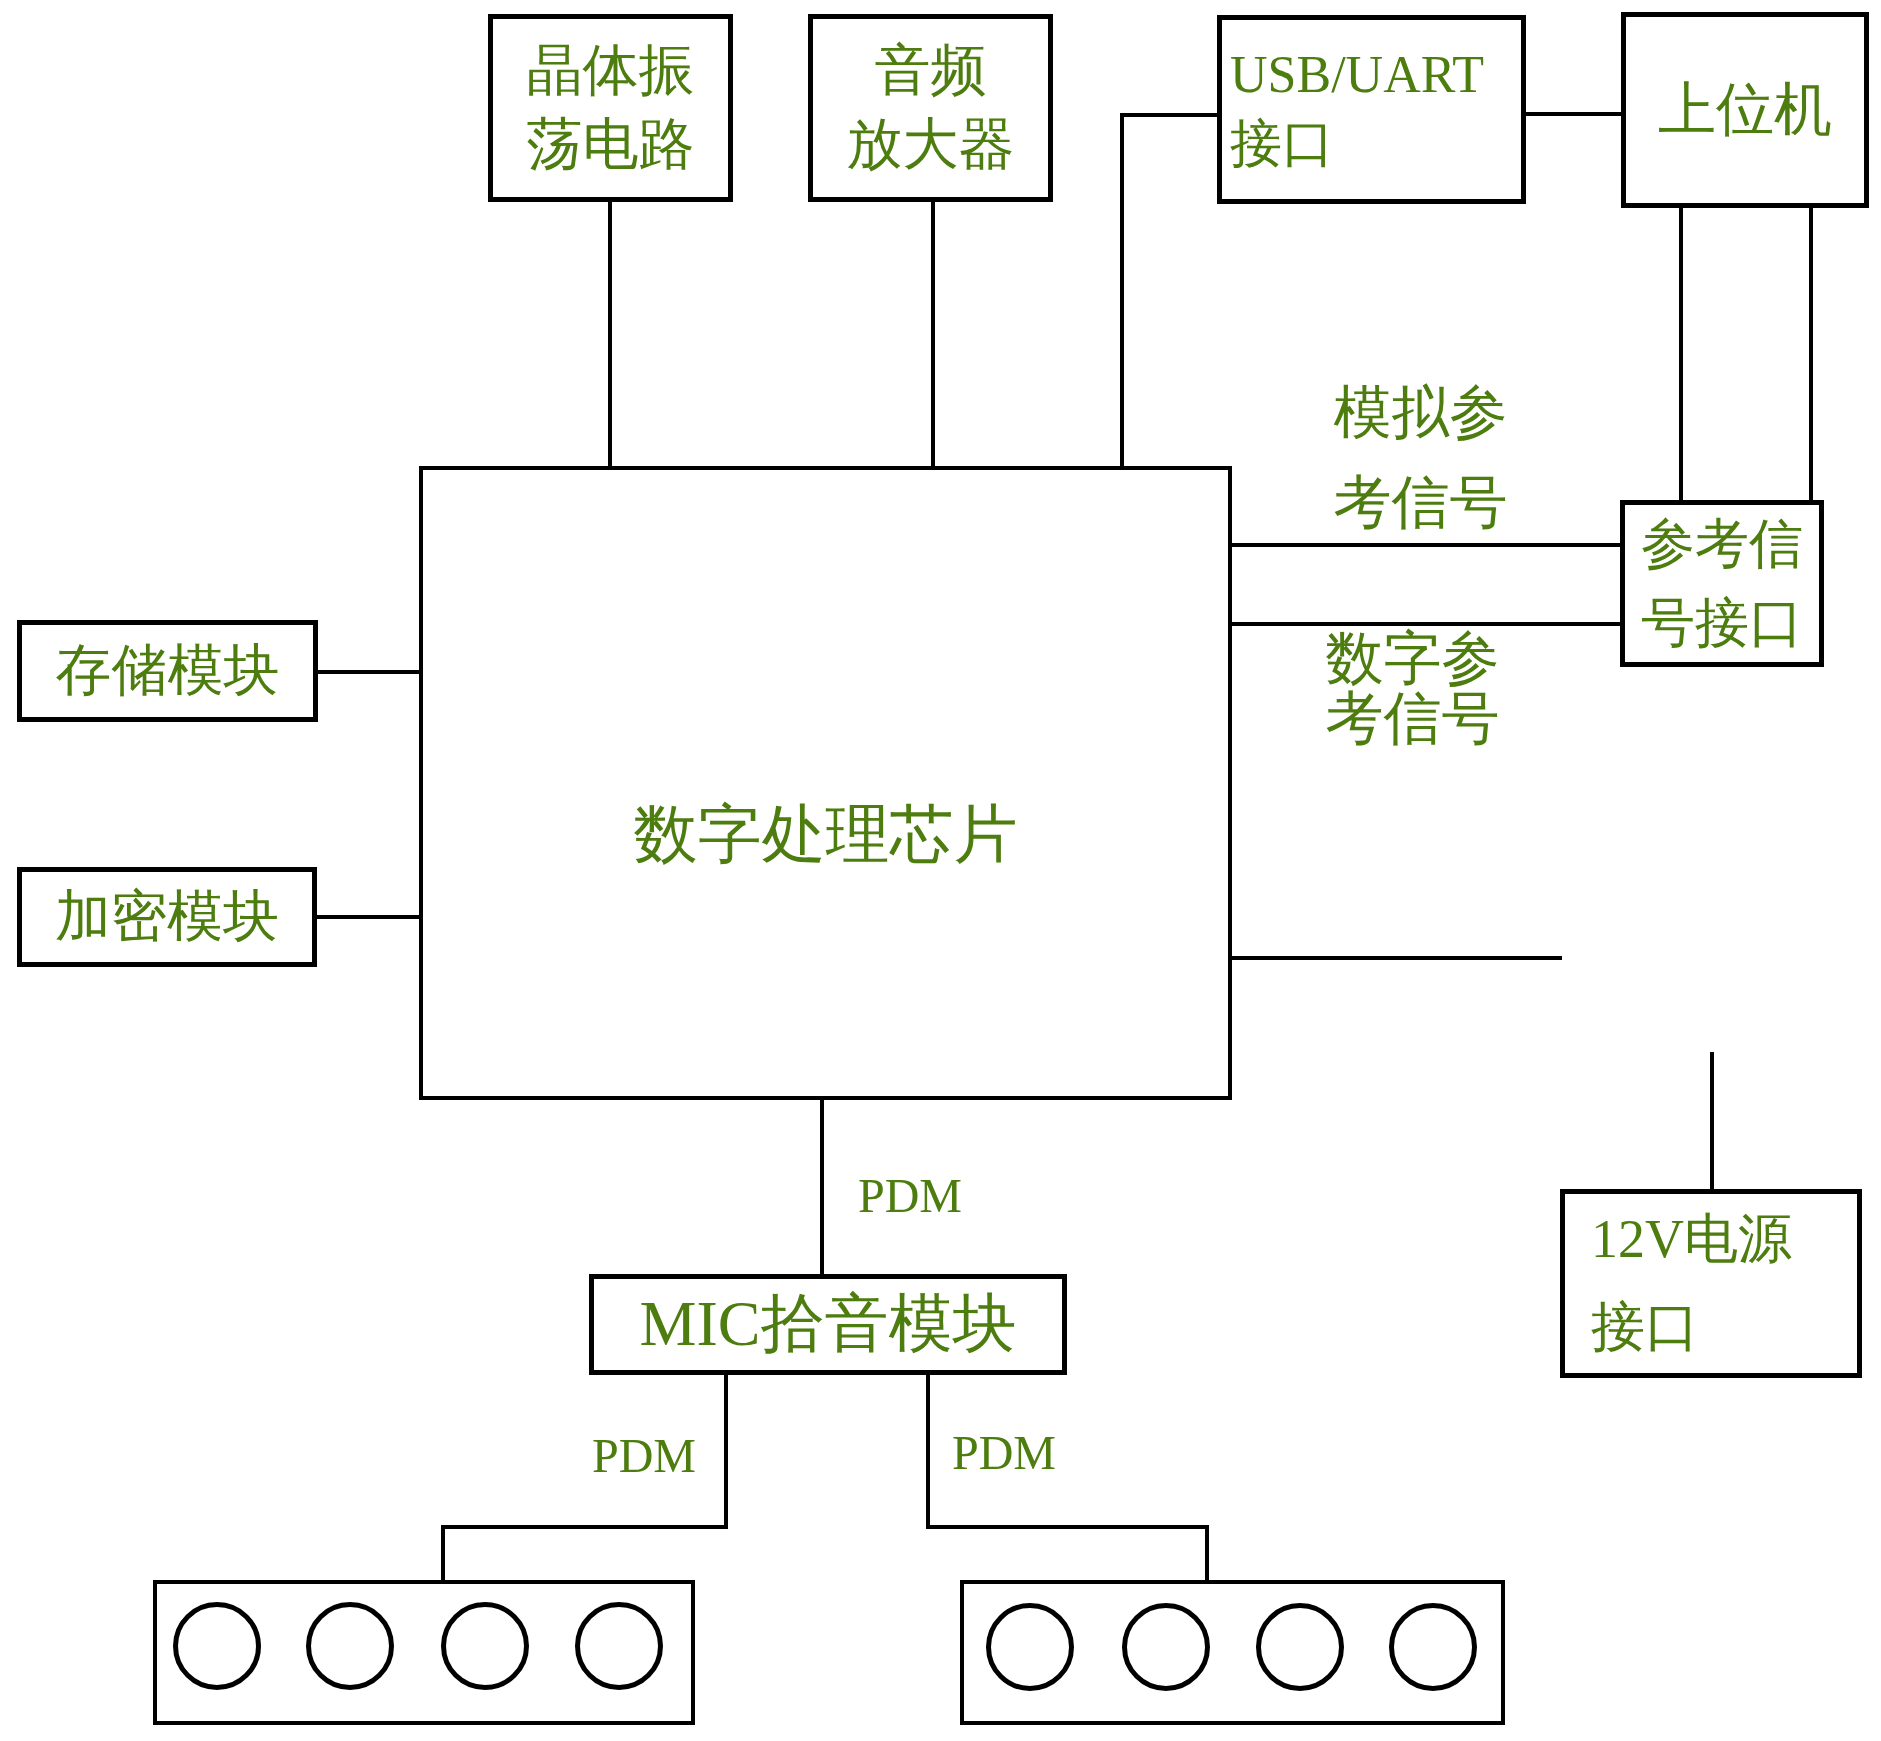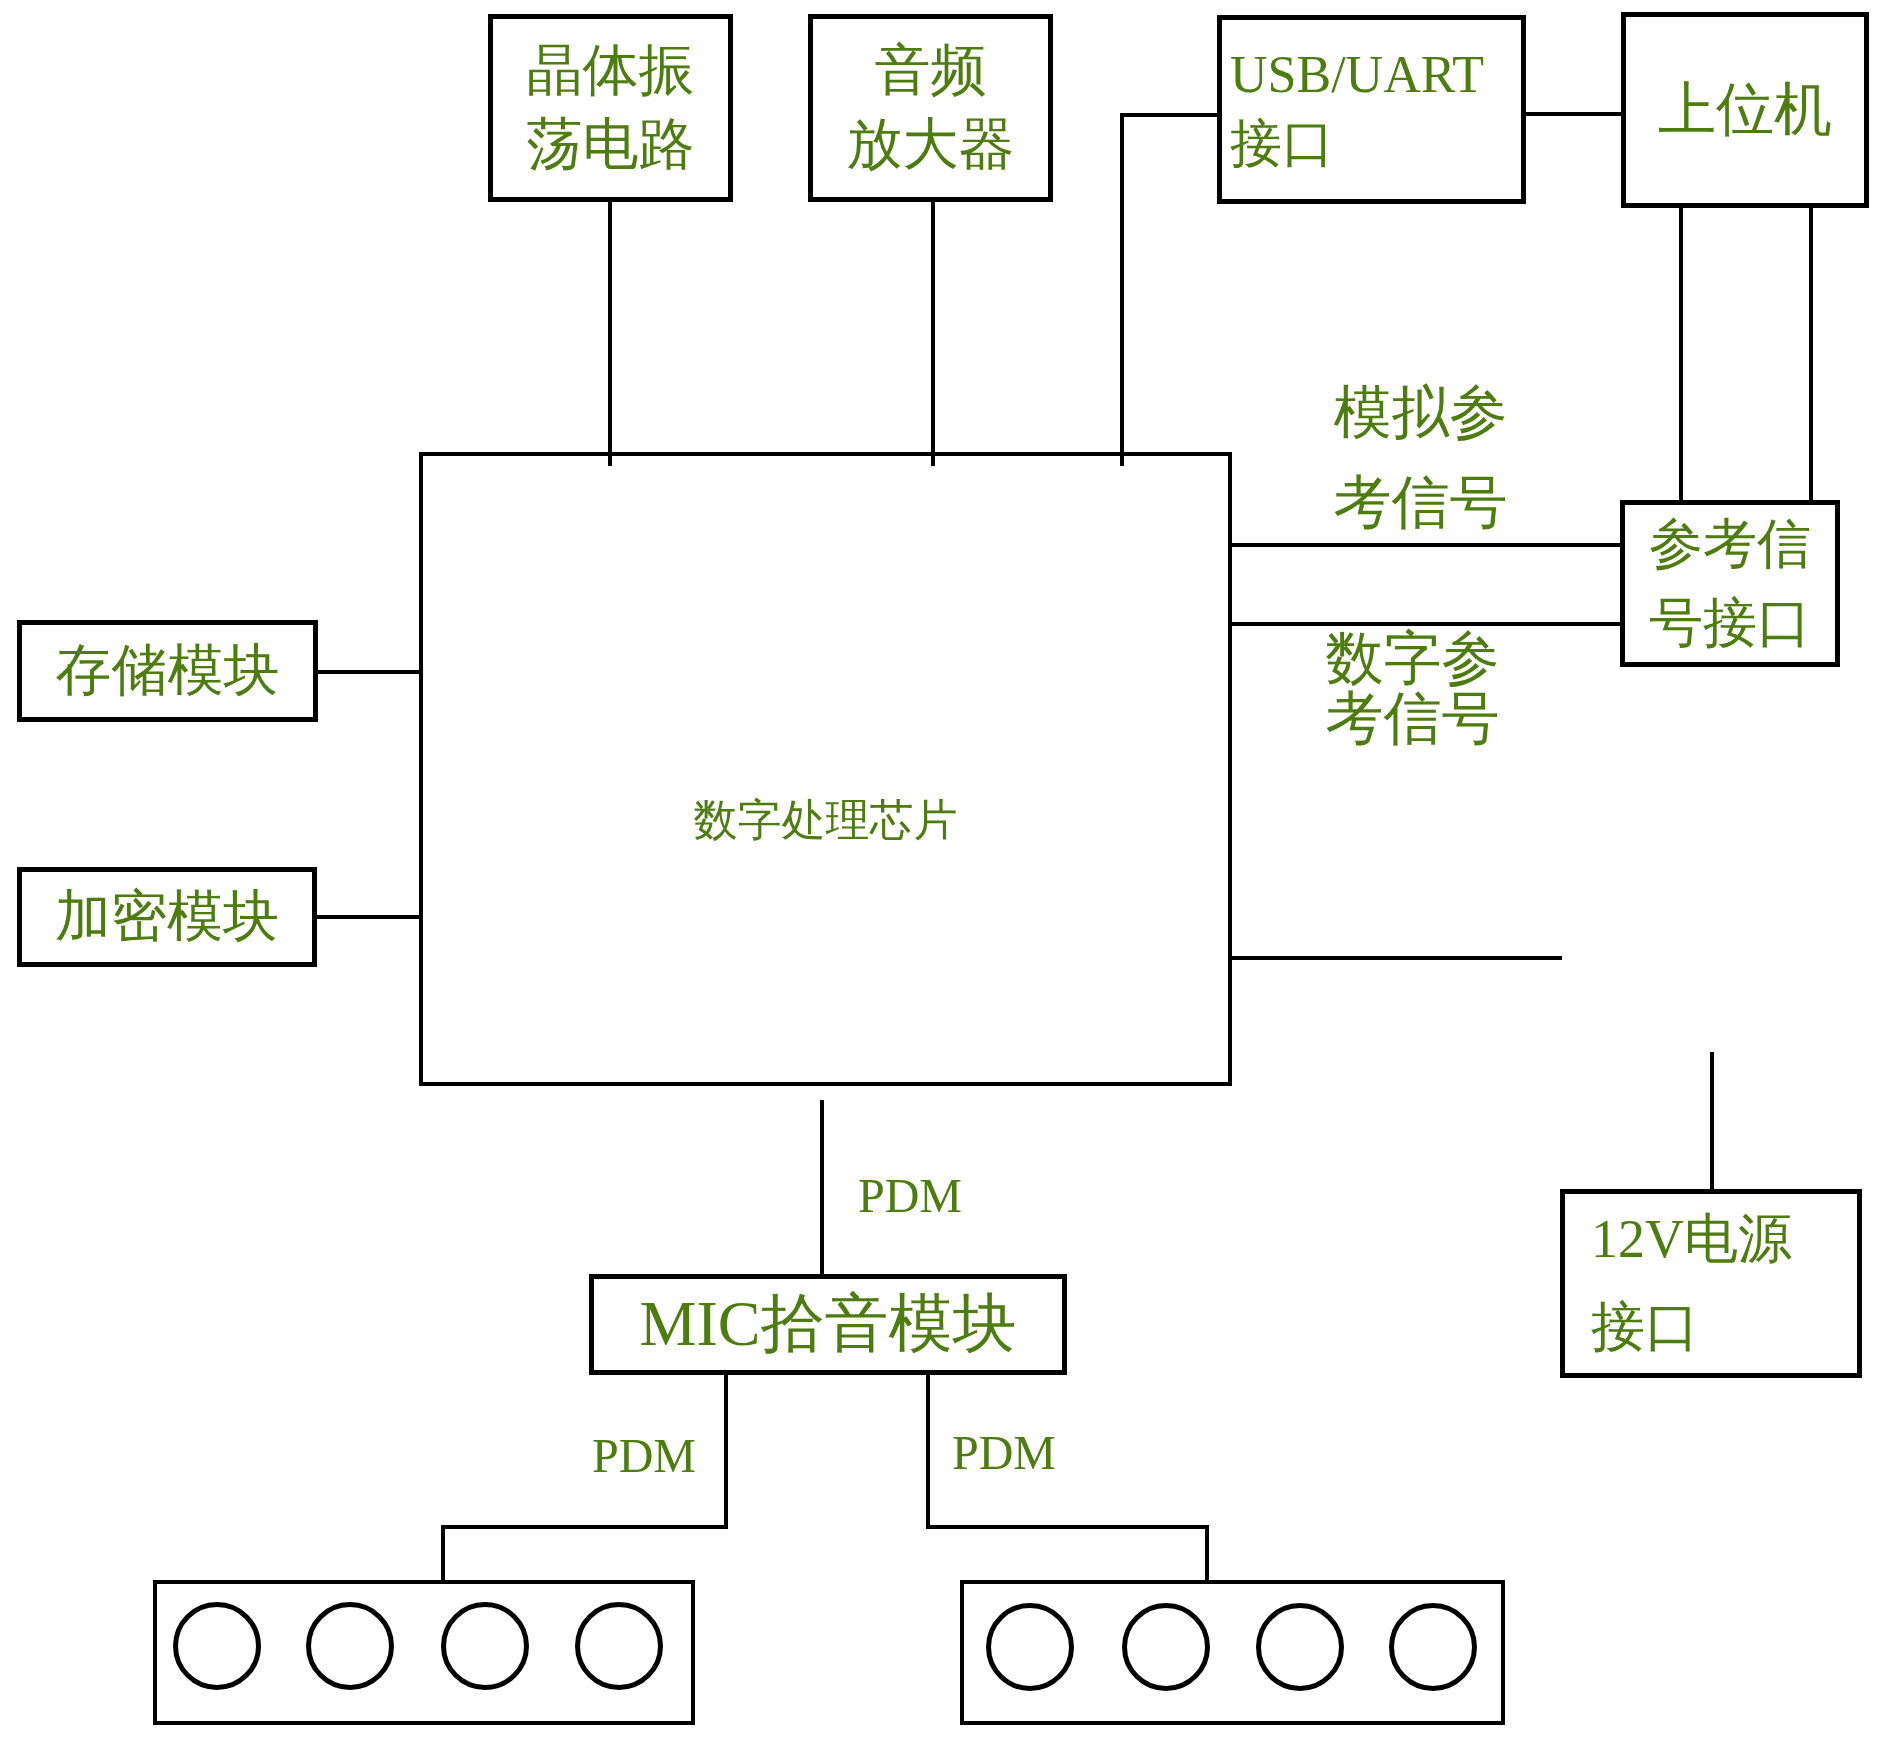--- a/index.html
+++ b/index.html
@@ -67,33 +67,33 @@
 
   <div class="box left-align" style="left:1217px; top:15px; width:309px; height:189px; font-size:52px; padding-left:8px;">
     <span>USB/UART
 接口</span>
   </div>
 
   <div class="box" style="left:1621px; top:12px; width:248px; height:196px; font-size:58px;">
     <span>上位机</span>
   </div>
 
-  <div class="box thin" style="left:419px; top:452px; width:813px; height:634px; font-size:44px;">
+  <div class="box thin" style="left:419px; top:466px; width:813px; height:634px; font-size:64px;">
     <span style="transform:translateY(52px);">数字处理芯片</span>
   </div>
 
   <div class="box" style="left:17px; top:867px; width:300px; height:100px; font-size:56px;">
     <span>加密模块</span>
   </div>
 
   <div class="box" style="left:17px; top:620px; width:301px; height:102px; font-size:56px;">
     <span>存储模块</span>
   </div>
 
-  <div class="box" style="left:1620px; top:500px; width:220px; height:167px; font-size:54px; line-height:1.45;align-items:center;">
+  <div class="box" style="left:1620px; top:500px; width:204px; height:167px; font-size:54px; line-height:1.45;align-items:center;">
     <span>参考信
 号接口</span>
   </div>
 
 
   <div class="box left-align" style="left:1560px; top:1189px; width:302px; height:189px; font-size:54px; line-height:1.62; padding-left:26px;">
     <span>12V电源
 接口</span>
   </div>
 

